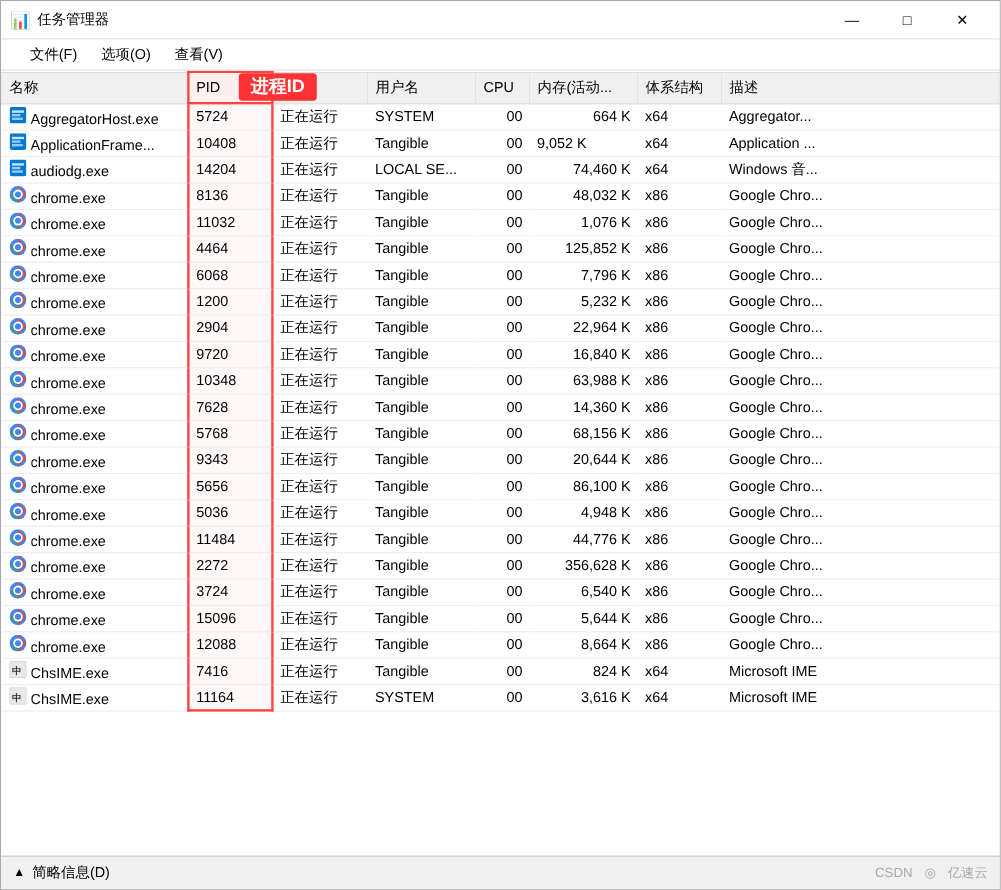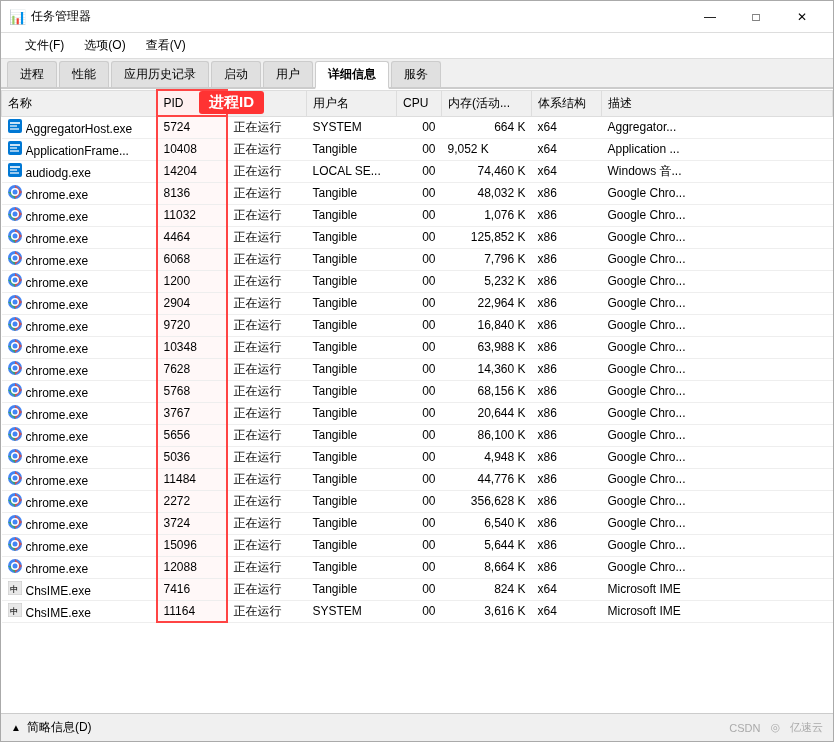--- a/index.html
+++ b/index.html
@@ -224,29 +224,20 @@
       <button class="title-btn close">✕</button>
     </div>
   </div>
 
   <div class="menu-bar">
     <span class="menu-item">文件(F)</span>
     <span class="menu-item">选项(O)</span>
     <span class="menu-item">查看(V)</span>
   </div>
 
-  <div class="tab-bar">
-    <div class="tab">进程</div>
-    <div class="tab">性能</div>
-    <div class="tab">应用历史记录</div>
-    <div class="tab">启动</div>
-    <div class="tab">用户</div>
-    <div class="tab active">详细信息</div>
-    <div class="tab">服务</div>
-  </div>
 
   <div class="content-area">
 
     <div style="position:relative; height:0; overflow:visible;">
       <div style="position:absolute; top:2px; left:198px; background:#ff3333; color:#fff; font-size:15px; font-weight:bold; padding:2px 10px; border-radius:3px; z-index:20; pointer-events:none;">进程ID</div>
     </div>
 
     <div class="table-container">
       <table>
         <thead>
@@ -538,21 +529,21 @@
                   <span><svg width="14" height="14" viewBox="0 0 14 14">
         <circle cx="7" cy="7" r="7" fill="#4285f4"></circle>
         <path d="M7 0 L14 7 L7 14 Z" fill="#ea4335" opacity="0.8"></path>
         <path d="M0 7 L7 14 L7 7 Z" fill="#34a853" opacity="0.8"></path>
         <circle cx="7" cy="7" r="4" fill="#fff"></circle>
         <circle cx="7" cy="7" r="2.5" fill="#4285f4"></circle>
       </svg></span>
                   <span style="overflow: hidden; text-overflow: ellipsis; max-width: 120px; display: inline-block;">chrome.exe</span>
                 </div>
               </td>
-              <td class="col-pid pid-col">3767</td>
+              <td class="col-pid pid-col">9343</td>
               <td class="col-status">正在运行</td>
               <td class="col-user">Tangible</td>
               <td class="col-cpu" style="text-align: right;">00</td>
               <td class="col-mem" style="text-align: right;">20,644 K</td>
               <td class="col-arch">x86</td>
               <td class="col-desc">Google Chro...</td>
             </tr>
             <tr>
               <td class="col-name">
                 <div class="process-name">

